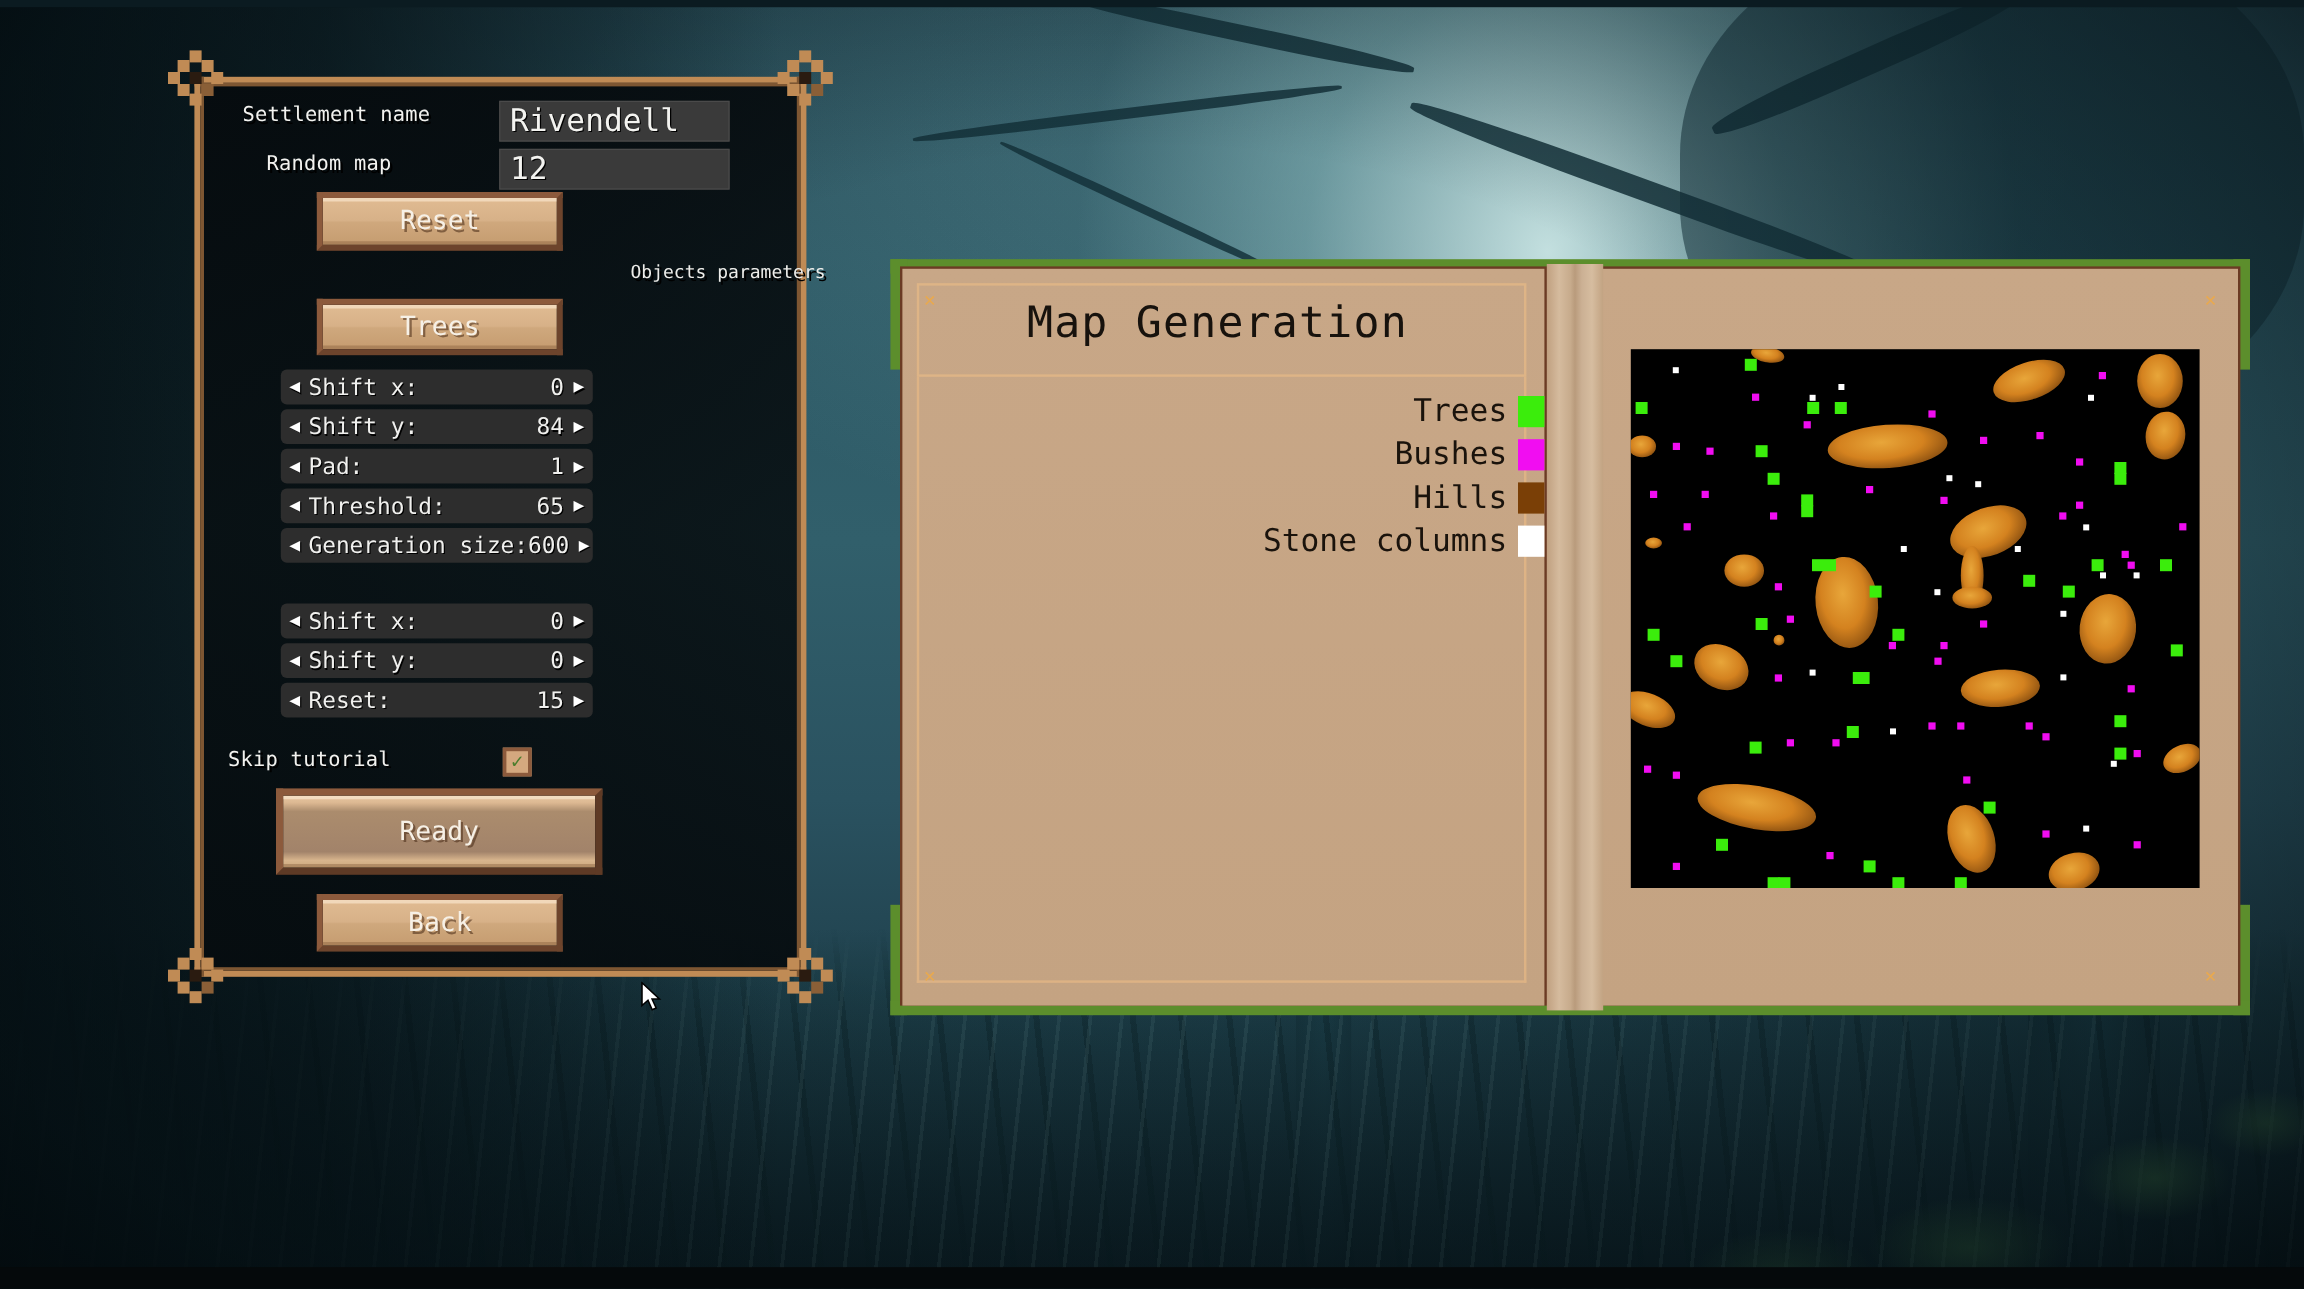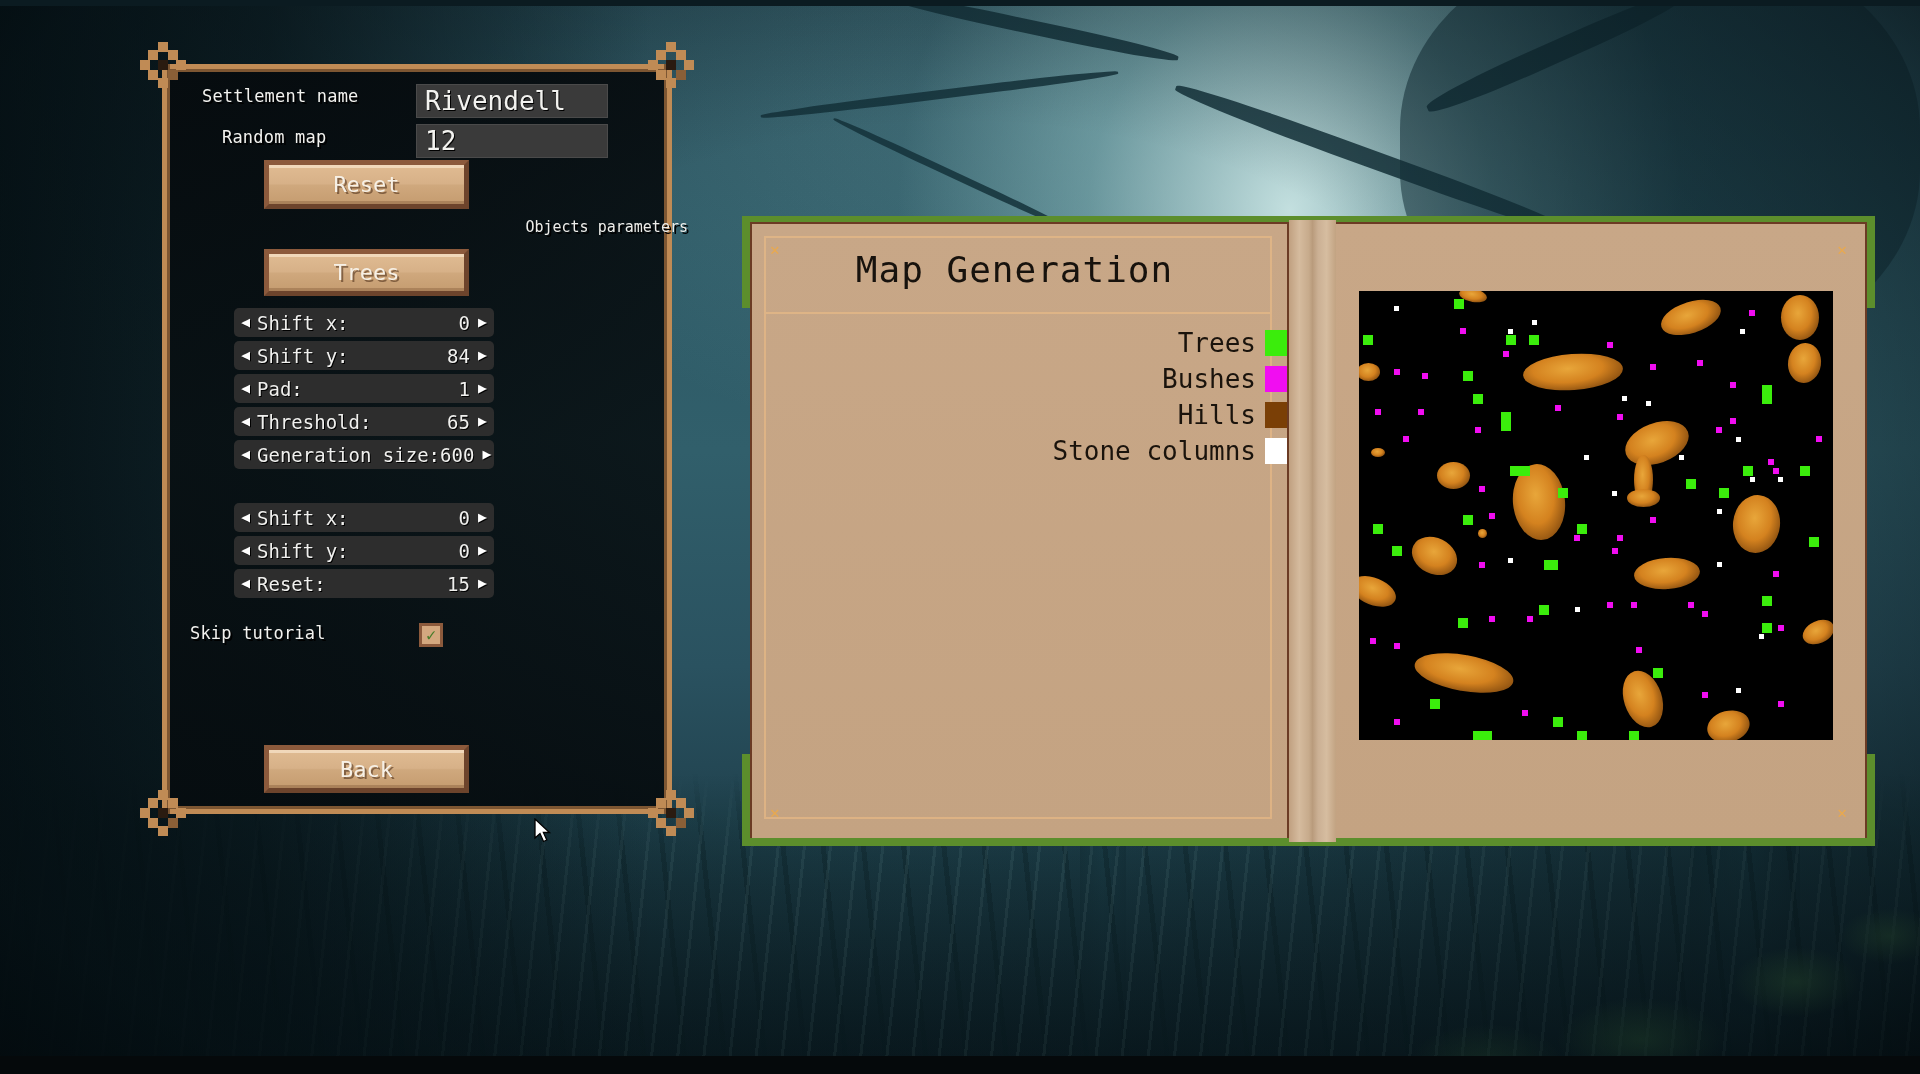--- a/index.html
+++ b/index.html
@@ -324,20 +324,21 @@
     <span class="plabel">Reset:</span>
     <span class="pval">15</span>
     <span class="arr">▶</span>
   </div>
 
   <span class="row-label" style="position:absolute; left:44px; top:575px;">Skip tutorial</span>
   <div class="checkbox" style="position:absolute; left:273px; top:575px;">
     <span>✓</span>
   </div>
 
+  <div class="wbtn hover" style="left:84px; top:609px; width:272px; height:72px;">Ready</div>
 
   <div class="wbtn" style="left:118px; top:697px; width:205px; height:48px;">Back</div>
 </div>
 
 <div id="book">
 
   <div class="book-green" style="left:0; top:0; right:0; height:12px;"></div>
   <div class="book-green" style="left:0; top:0; width:14px; height:92px;"></div>
   <div class="book-green" style="left:0; bottom:0; width:14px; height:92px;"></div>
   <div class="book-green" style="right:0; top:0; width:14px; height:92px;"></div>

